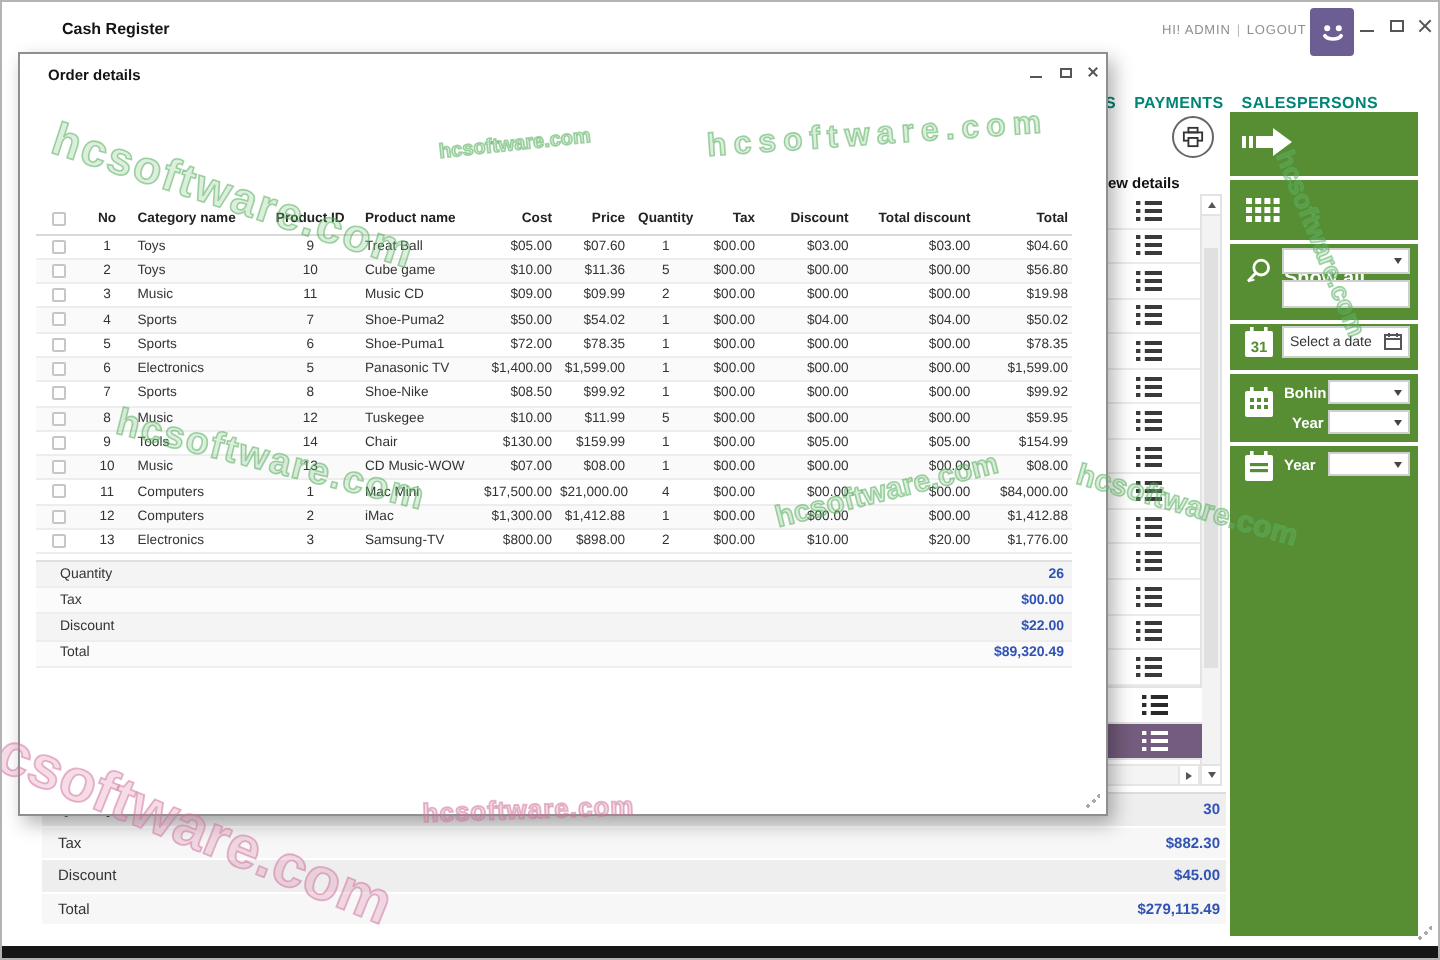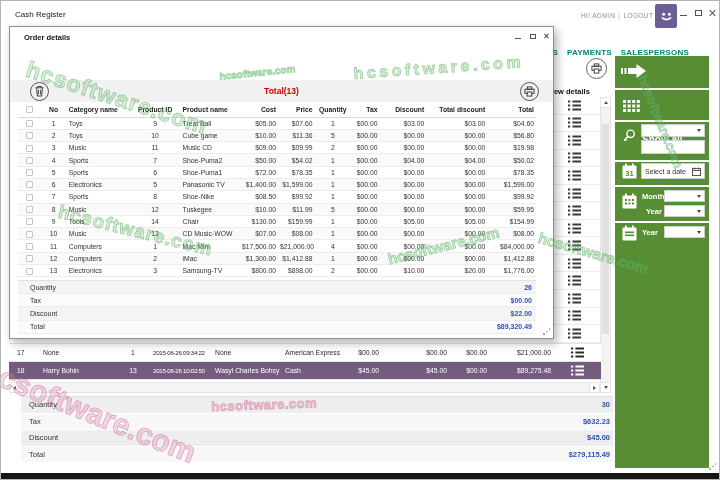--- a/index.html
+++ b/index.html
@@ -3,21 +3,21 @@
 <meta charset="utf-8">
 <style>
   * { margin:0; padding:0; box-sizing:border-box; }
   html,body { background:#ddd; }
   .screen {
     position:relative; width:720px; height:480px; background:#fff;
     border:1px solid #b3b3b3; overflow:hidden;
     font-family:"Liberation Sans", sans-serif; color:#222;
   }
   
-  .app-title { position:absolute; left:14px; top:9px; font-size:8px; font-weight:normal; color:#141414; }
+  .app-title { position:absolute; left:30px; top:9px; font-size:8px; font-weight:bold; color:#141414; }
   .user-area { position:absolute; left:580px; top:11px; font-size:6.5px; color:#8f8f8f; letter-spacing:.4px; }
   .user-area .udiv { margin:0 3px; color:#bbb; }
   .user-area .logout { color:#8f8f8f; }
   .logo { position:absolute; left:654px; top:3px; width:22px; height:24px; background:#6c5d92; border-radius:2px; display:flex; align-items:center; justify-content:center; }
   .winbtn { position:absolute; top:6px; width:12px; height:12px; display:flex; align-items:center; justify-content:center; }
   .wb-min{ left:676px; } .wb-max{ left:691px; } .wb-close{ left:705px; }
   .bar-min { width:7px; height:1.5px; background:#555; margin-top:5px;}
   .box-max { width:7px; height:6px; border:1px solid #555; }
   .x-icon { position:relative; width:8px; height:8px; }
   .x-icon::before,.x-icon::after { content:''; position:absolute; left:3.5px; top:0; width:1.1px; height:8px; background:#555; }
@@ -68,21 +68,21 @@
   .caret { position:absolute; right:3px; top:50%; margin-top:-1.5px; width:0; height:0; border-left:2.5px solid transparent; border-right:2.5px solid transparent; border-top:3.5px solid #444; }
   .sb-input { position:absolute; left:26px; top:84px; width:64px; height:14px; background:#fff; border:1px solid #cfcfcf; font-size:7px; padding:0 2px; }
   .sb-date { position:absolute; left:26px; top:107px; width:64px; height:16px; background:#fff; border:1px solid #cfcfcf; display:flex; align-items:center; justify-content:space-between; padding:0 3px; }
   .sb-date-text { font-size:7px; color:#333; }
   .sb-label { position:absolute; color:#fff; font-size:7.5px; font-weight:bold; }
   .lbl-month{ left:27px; top:136px;} .lbl-year{ left:31px; top:151px;} .lbl-year2{ left:27px; top:172px;}
   .sel-month{ left:49px; top:134px; width:41px; height:12px; }
   .sel-year{ left:49px; top:149px; width:41px; height:12px; }
   .sel-year2{ left:49px; top:170px; width:41px; height:12px; }
   
-  .dialog { position:absolute; left:8px; top:25px; width:545px; height:313px; background:#fff; border:1px solid #8f8f8f; box-shadow:3px 4px 9px rgba(0,0,0,.3); z-index:10; }
+  .dialog { position:absolute; left:8px; top:25px; width:545px; height:382px; background:#fff; border:1px solid #8f8f8f; box-shadow:3px 4px 9px rgba(0,0,0,.3); z-index:10; }
   .dlg-title { position:absolute; left:14px; top:6px; font-size:7.5px; font-weight:bold; color:#141414; }
   .dbtn { position:absolute; width:11px; height:11px; display:flex; align-items:center; justify-content:center; }
   .db-min{ left:502px; top:4px;} .db-max{ left:517px; top:4px;} .db-close{ left:531px; top:3px;}
   .bar-min-s { width:6px; height:1.2px; background:#555; margin-top:4px; }
   .box-max-s { width:6px; height:5px; border:1px solid #555; }
   .x-icon-s { position:relative; width:6px; height:6px; }
   .x-icon-s::before,.x-icon-s::after { content:''; position:absolute; left:2.6px; top:0; width:1px; height:6px; background:#555; }
   .x-icon-s::before{ transform:rotate(45deg);} .x-icon-s::after{ transform:rotate(-45deg);}
   .dlg-toolbar { position:absolute; left:0; top:53px; width:543px; height:22px; background:#f1f1f2; }
   .tool-circle { position:absolute; width:19px; height:19px; border:1px solid #555; border-radius:50%; background:transparent; display:flex; align-items:center; justify-content:center; }
@@ -359,21 +359,21 @@
         <span class="tri-right"></span>
       </div>
   </div>
   <div class="bot-summary">
       <div class="sumrow">
         <span class="sl">Quantity</span>
         <span class="sv">30</span>
       </div>
       <div class="sumrow">
         <span class="sl">Tax</span>
-        <span class="sv">$632.23</span>
+        <span class="sv">$882.30</span>
       </div>
       <div class="sumrow">
         <span class="sl">Discount</span>
         <span class="sv">$45.00</span>
       </div>
       <div class="sumrow">
         <span class="sl">Total</span>
         <span class="sv">$279,115.49</span>
       </div>
     </div>
@@ -443,21 +443,21 @@
           <g fill="#578d33">
             <rect x="3" y="6" width="2" height="2"></rect>
             <rect x="6.5" y="6" width="2" height="2"></rect>
             <rect x="10" y="6" width="2" height="2"></rect>
             <rect x="3" y="9.5" width="2" height="2"></rect>
             <rect x="6.5" y="9.5" width="2" height="2"></rect>
             <rect x="10" y="9.5" width="2" height="2"></rect>
           </g>
         </svg>
     </span>
-    <span class="sb-label lbl-month">Month</span>
+    <span class="sb-label lbl-month">Bohin</span>
     <div class="sb-select sel-month">
         <span class="caret"></span>
       </div>
     <span class="sb-label lbl-year">Year</span>
     <div class="sb-select sel-year">
         <span class="caret"></span>
       </div>
     <div class="sb-sep s5"></div>
     <span class="sb-ic ic-caly">
       <svg width="15" height="16" viewBox="0 0 15 16">
@@ -480,38 +480,20 @@
     <div class="dlg-title">Order details</div>
     <div class="dbtn db-min">
         <span class="bar-min-s"></span>
       </div>
     <div class="dbtn db-max">
         <span class="box-max-s"></span>
       </div>
     <div class="dbtn db-close">
         <span class="x-icon-s"></span>
       </div>
-    <div class="dlg-toolbar">
-      <div class="tool-circle tc-trash">
-        <svg width="11" height="12" viewBox="0 0 12 13" fill="none" stroke="#333" stroke-width="1">
-            <path d="M1.5 3h9"></path>
-            <path d="M4 3V1.5h4V3"></path>
-            <path d="M2.8 3.5l.9 8.5h4.6l.9-8.5"></path>
-            <path d="M4.8 5.2v5M7.2 5.2v5"></path>
-          </svg>
-      </div>
-      <div class="dlg-total">Total(13)</div>
-      <div class="tool-circle tc-print">
-        <svg width="11" height="11" viewBox="0 0 12 12" fill="none" stroke="#333" stroke-width="1">
-            <rect x="3.5" y="1" width="5" height="2.5"></rect>
-            <rect x="1" y="3.5" width="10" height="4.5"></rect>
-            <rect x="3.5" y="6.5" width="5" height="4.5" fill="#f1f1f2"></rect>
-          </svg>
-      </div>
-    </div>
     <table class="dlg-table">
       <colgroup>
           <col style="width:22px">
           <col style="width:26px">
           <col style="width:62px">
           <col style="width:50px">
           <col style="width:56px">
           <col style="width:40px">
           <col style="width:36px">
           <col style="width:36px">

